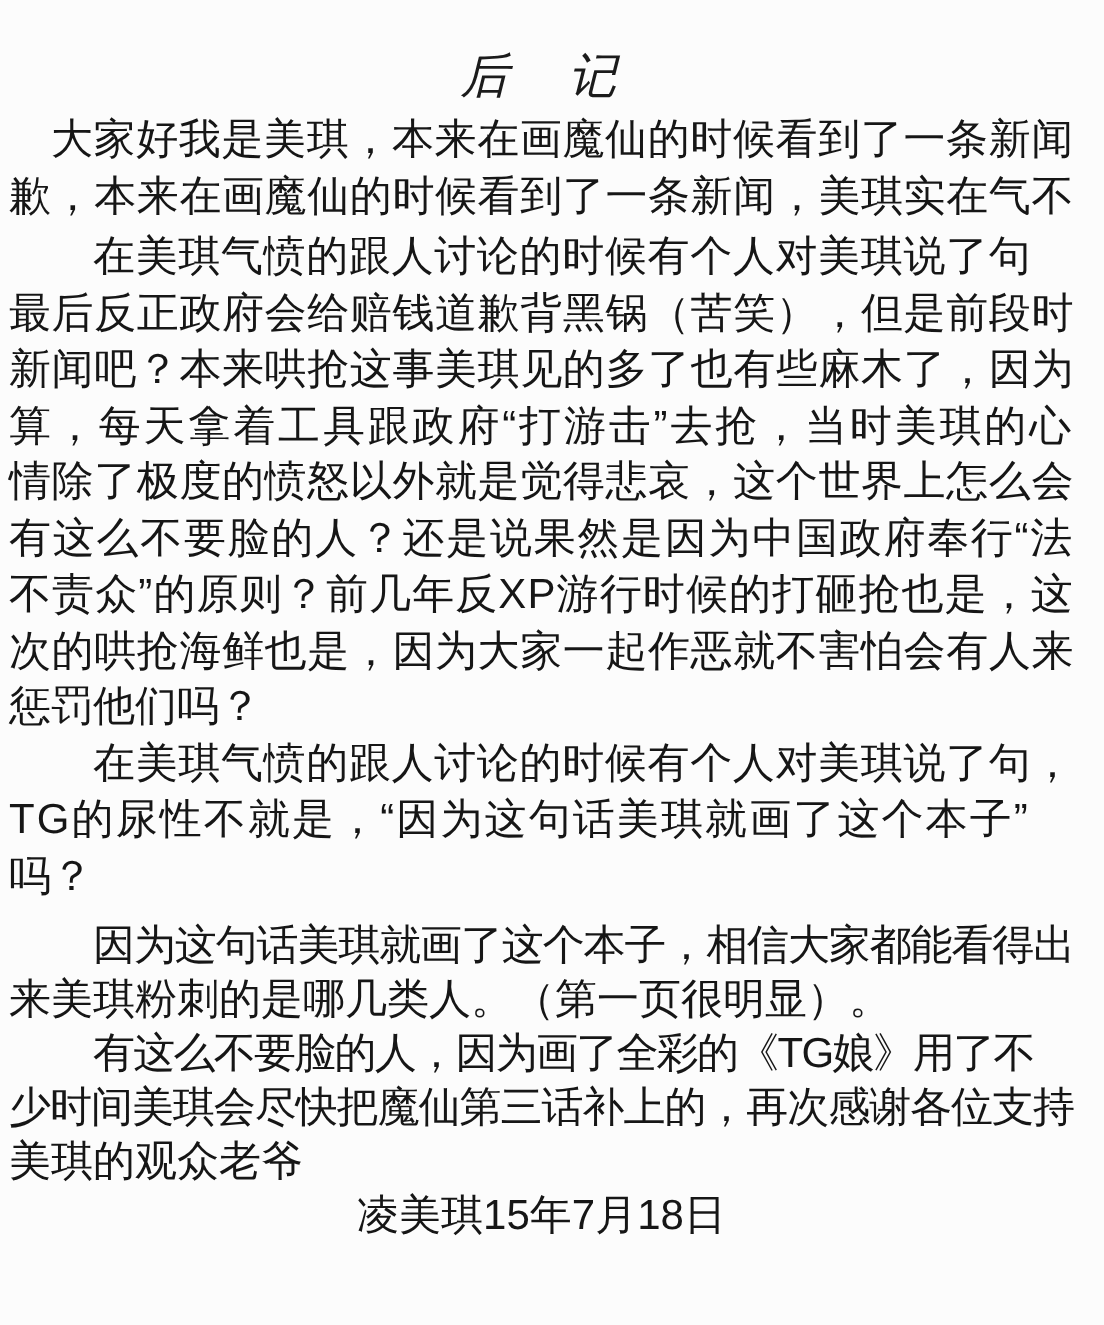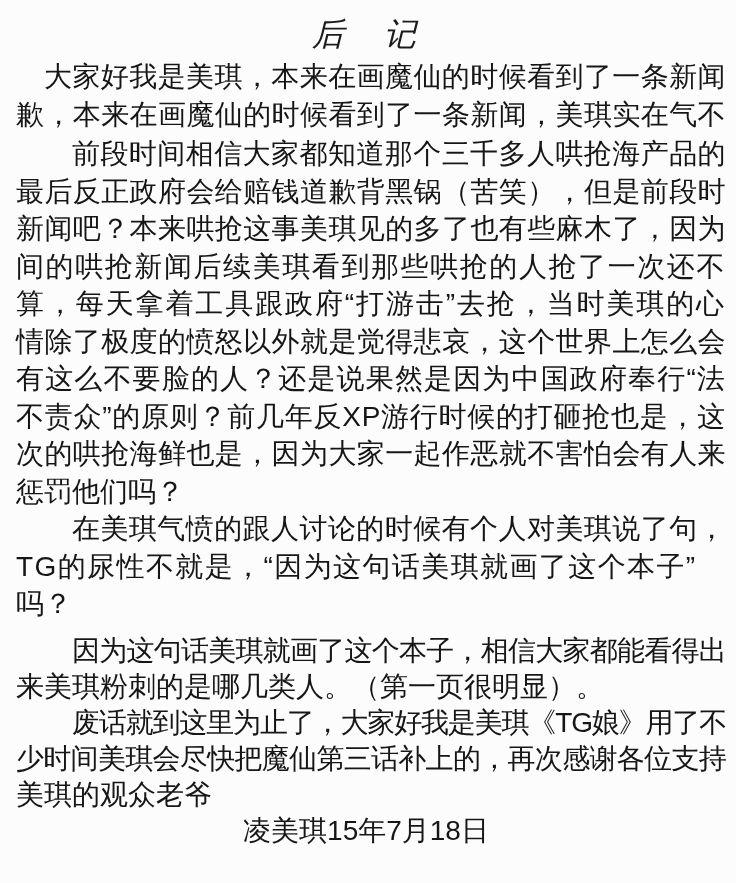--- a/index.html
+++ b/index.html
@@ -9,21 +9,22 @@
     height: 883px;
     overflow: hidden;
     background: #fcfcfc;
     color: #161616;
     font-family: "Liberation Sans", sans-serif;
     -webkit-font-smoothing: antialiased;
   }
   .page {
     width: 736px;
     height: 744px;
-    padding: 10px 20px 0 16px;
+    padding: 10px 20px 0 6px;
+    margin-top: 16px;
   }
   .title {
     margin: 0;
     text-align: center;
     font-family: "DejaVu Serif", serif;
     font-style: italic;
     font-weight: 500;
     font-size: 32px;
     line-height: 48px;
     letter-spacing: 4px;
@@ -57,41 +58,40 @@
 
 <main class="page">
   <h1 class="title">后　记</h1>
 
   <div id="paragraphs">
       <div class="para">
         <div class="line" style="padding-left: 28px;"><span style="letter-spacing: 0.416667px;">大家好我是美琪，本来在画魔仙的时候看到了一条新闻</span></div>
         <div class="line"><span style="letter-spacing: 0.4px; font-family: Liberation Mono, monospace;">歉，本来在画魔仙的时候看到了一条新闻，美琪实在气不</span></div>
       </div>
       <div class="para">
-        <div class="line" style="padding-left: 56px;"><span style="letter-spacing: 0.434783px;">前段时间相信大家都知道那个三千多人哄抢海产品的</span></div>
+        <div class="line" style="padding-left: 56px;"><span style="letter-spacing: 0.434783px;">在美琪气愤的跟人讨论的时候有个人对美琪说了句</span></div>
         <div class="line"><span style="letter-spacing: 0.4px;">最后反正政府会给赔钱道歉背黑锅（苦笑），但是前段时</span></div>
         <div class="line"><span style="letter-spacing: 0.4px;">新闻吧？本来哄抢这事美琪见的多了也有些麻木了，因为</span></div>
-        <div class="line"><span style="letter-spacing: 1.58333px;">间的哄抢新闻后续美琪看到那些哄抢的人抢了一次还不</span></div>
         <div class="line"><span style="letter-spacing: 1.89375px;">算，每天拿着工具跟政府“打游击”去抢，当时美琪的心</span></div>
         <div class="line"><span style="letter-spacing: 0.4px;">情除了极度的愤怒以外就是觉得悲哀，这个世界上怎么会</span></div>
         <div class="line"><span style="letter-spacing: 1.14688px;">有这么不要脸的人？还是说果然是因为中国政府奉行“法</span></div>
         <div class="line"><span style="letter-spacing: 0.742788px;">不责众”的原则？前几年反XP游行时候的打砸抢也是，这</span></div>
         <div class="line"><span style="letter-spacing: 0.4px;">次的哄抢海鲜也是，因为大家一起作恶就不害怕会有人来</span></div>
         <div class="line"><span>惩罚他们吗？</span></div>
       </div>
       <div class="para">
         <div class="line" style="padding-left: 56px;"><span style="letter-spacing: 0.434783px;">在美琪气愤的跟人讨论的时候有个人对美琪说了句，</span></div>
         <div class="line"><span style="letter-spacing: 1.40264px;">TG的尿性不就是，“因为这句话美琪就画了这个本子”</span></div>
         <div class="line"><span>吗？</span></div>
       </div>
       <div class="para tight gap">
         <div class="line" style="padding-left: 56px;"><span style="letter-spacing: -0.75px;">因为这句话美琪就画了这个本子，相信大家都能看得出</span></div>
         <div class="line"><span>来美琪粉刺的是哪几类人。（第一页很明显）。</span></div>
       </div>
       <div class="para tight">
-        <div class="line" style="padding-left: 56px;"><span style="letter-spacing: -1.15562px;">废话就到这里为止了，大家好我是美琪《TG娘》用了不</span></div>
+        <div class="line" style="padding-left: 56px;"><span style="letter-spacing: -1.15562px;">有这么不要脸的人，因为画了全彩的《TG娘》用了不</span></div>
         <div class="line"><span style="letter-spacing: -0.692308px;">少时间美琪会尽快把魔仙第三话补上的，再次感谢各位支持</span></div>
         <div class="line"><span>美琪的观众老爷</span></div>
       </div>
     </div>
 
   <div class="signature">凌美琪15年7月18日</div>
 </main>
 
 </body></html>

